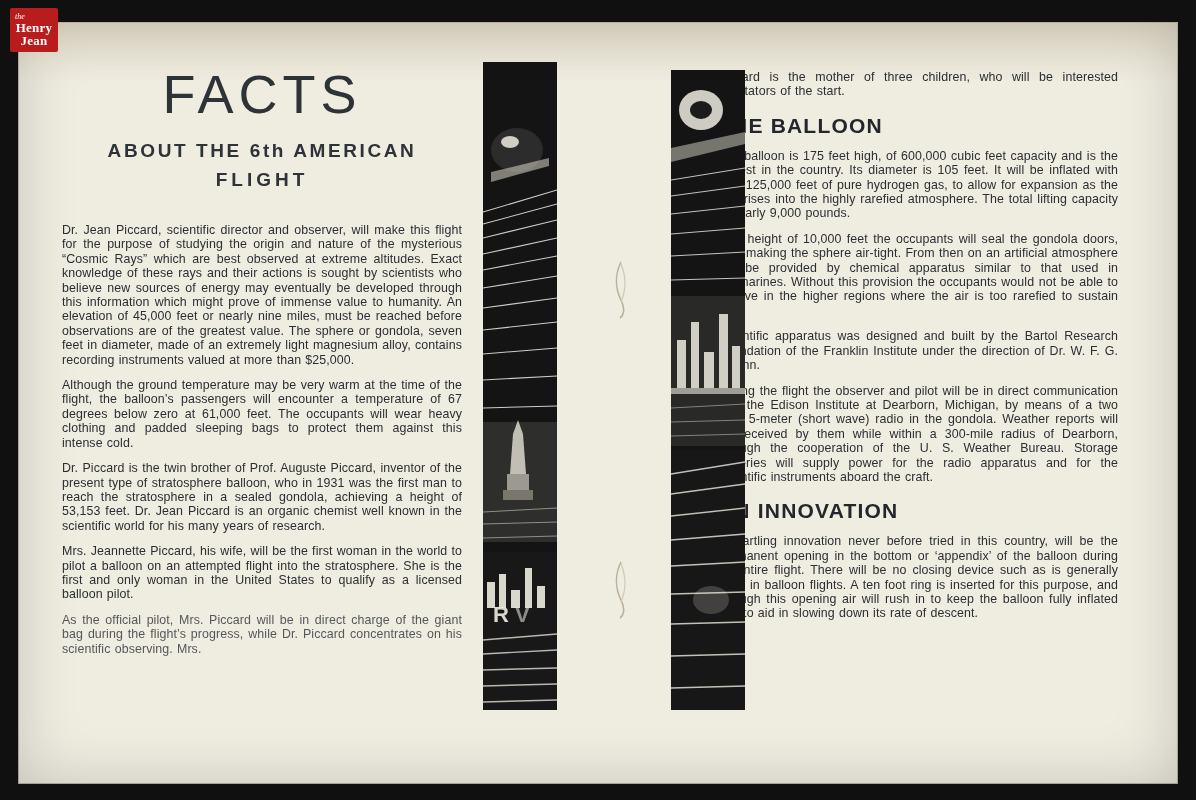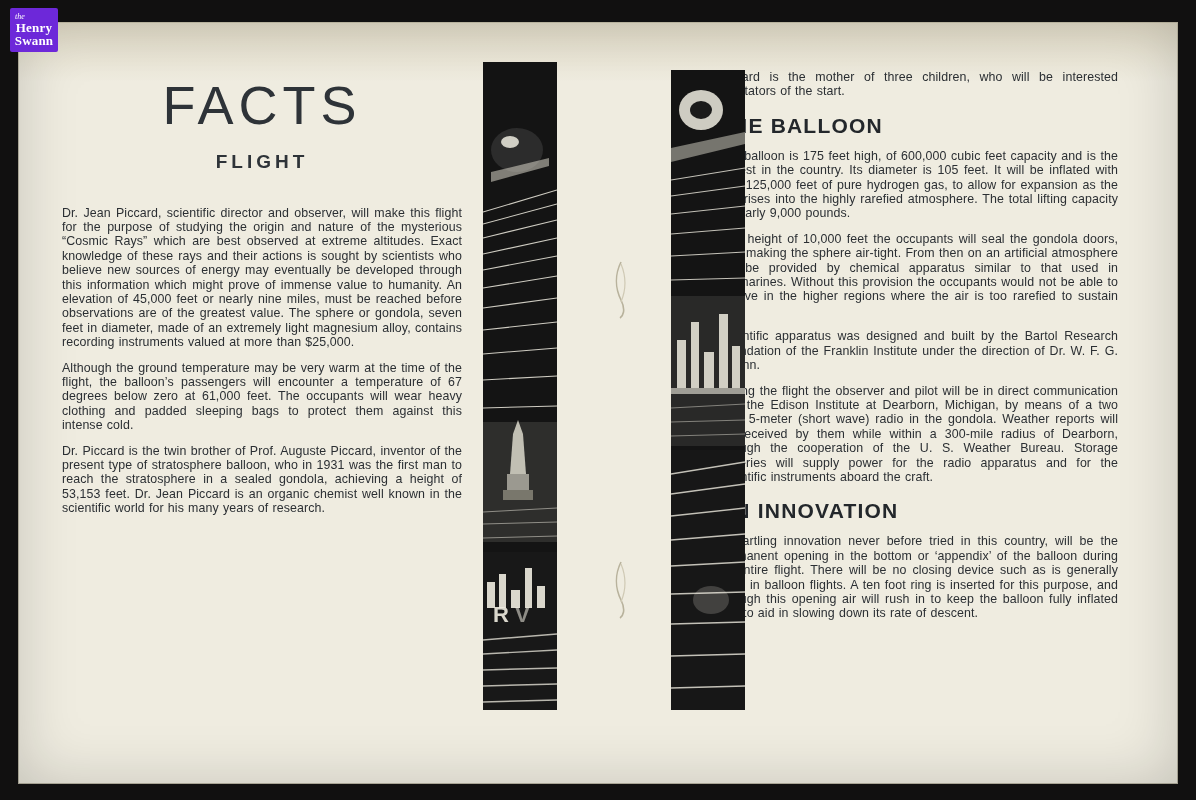--- a/index.html
+++ b/index.html
@@ -7,21 +7,21 @@
     width:1196px;height:800px;
     background:#0d0d0d;
     font-family:"Liberation Sans", sans-serif;
     overflow:hidden;
   }
   .stage{position:relative;width:1196px;height:800px;background:#111010;}
 
   
   .logo{
     position:absolute;left:10px;top:8px;width:48px;height:44px;
-    background:#6d28d9;color:#fff;border-radius:2px;
+    background:#b91c1c;color:#fff;border-radius:2px;
     display:flex;flex-direction:column;justify-content:center;align-items:center;
     font-family:"Liberation Serif", serif;
     line-height:1.02;z-index:40;
   }
   .logo .l1{font-size:8px;align-self:flex-start;margin-left:5px;font-style:italic;}
   .logo .l2{font-size:13px;font-weight:bold;letter-spacing:.2px;}
   .logo .l3{font-size:13px;font-weight:bold;letter-spacing:.2px;}
 
   
   .sheet{
@@ -33,31 +33,31 @@
     content:"";position:absolute;left:0;top:0;right:0;height:60px;
     background:linear-gradient(180deg,rgba(214,205,178,.55),rgba(214,205,178,0));
     pointer-events:none;
   }
 
   
   .page-left{position:absolute;left:44px;top:40px;width:400px;}
   .page-right{position:absolute;left:700px;top:48px;width:400px;}
 
   h1.facts{
-    margin:16px;text-align:center;
+    margin:5px;text-align:center;
     font-family:"Liberation Sans", sans-serif;
     font-weight:400;font-size:54px;letter-spacing:5px;color:#2e3338;
     line-height:1;
   }
   h2.sub{
     margin:16px 0 0 0;text-align:center;
     font-size:19px;font-weight:bold;letter-spacing:2.6px;color:#2e3338;
     line-height:1.5;
   }
-  h2.sub .l2{display:block;margin-top:5px;letter-spacing:4px;text-align:center;}
+  h2.sub .l2{display:block;letter-spacing:4px;text-align:center;}
 
   p.body{
     margin:11px 0 0 0;
     font-size:12.4px;line-height:14.4px;color:#2b2f33;
     text-align:justify;
     letter-spacing:.1px;
     word-spacing:.6px;
   }
   p.body.first{margin-top:29px;}
   p.faded{color:#55585a;}
@@ -91,26 +91,29 @@
 </head>
 <body>
 
 <div class="stage">
 
   <div class="sheet">
 
     <div class="page-left">
       <h1 class="facts">FACTS</h1>
       <h2 class="sub">
+        <span>ABOUT THE 6th AMERICAN</span>
         <span class="l2">FLIGHT</span>
       </h2>
 
       <p class="body first">Dr. Jean Piccard, scientific director and observer, will make this flight for the purpose of studying the origin and nature of the mysterious “Cosmic Rays” which are best observed at extreme altitudes. Exact knowledge of these rays and their actions is sought by scientists who believe new sources of energy may eventually be developed through this information which might prove of immense value to humanity. An elevation of 45,000 feet or nearly nine miles, must be reached before observations are of the greatest value. The sphere or gondola, seven feet in diameter, made of an extremely light magnesium alloy, contains recording instruments valued at more than $25,000.</p>
       <p class="body">Although the ground temperature may be very warm at the time of the flight, the balloon’s passengers will encounter a temperature of 67 degrees below zero at 61,000 feet.   The occupants will wear heavy clothing and padded sleeping bags to protect them against this intense cold.</p>
       <p class="body">Dr. Piccard is the twin brother of Prof. Auguste Piccard, inventor of the present type of stratosphere balloon, who in 1931 was the first man to reach the stratosphere in a sealed gondola, achieving a height of 53,153 feet. Dr. Jean Piccard is an organic chemist well known in the scientific world for his many years of research.</p>
+      <p class="body">Mrs. Jeannette Piccard, his wife, will be the first woman in the world to pilot a balloon on an attempted flight into the stratosphere.  She is the first and only woman in the United States to qualify as a licensed balloon pilot.</p>
+      <p class="body faded">As the official pilot, Mrs. Piccard will be in direct charge of the giant bag during the flight’s progress, while Dr. Piccard concentrates on his scientific observing.   Mrs.</p>
     </div>
 
     <div class="page-right">
       <p class="body" style="margin-top:0">Piccard is the mother of three children, who will be interested spectators of the start.</p>
 
       <h3 class="head">THE BALLOON</h3>
       <p class="body">The balloon is 175 feet high, of 600,000 cubic feet capacity and is the largest in the country. Its diameter is 105 feet. It will be inflated with only 125,000 feet of pure hydrogen gas, to allow for expansion as the bag rises into the highly rarefied atmosphere.   The total lifting capacity is nearly 9,000 pounds.</p>
       <p class="body">At a height of 10,000 feet the occupants will seal the gondola doors, thus making the sphere air-tight.  From then on an artificial atmosphere will be provided by chemical apparatus similar to that used in submarines. Without this provision the occupants would not be able to survive in the higher regions where the air is too rarefied to sustain life.</p>
       <p class="body">Scientific apparatus was designed and built by the Bartol Research Foundation of the Franklin Institute under the direction of Dr. W. F. G. Swann.</p>
       <p class="body">During the flight the observer and pilot will be in direct communication with the Edison Institute at Dearborn, Michigan, by means of a two way, 5-meter (short wave) radio in the gondola.  Weather reports will be received by them while within a 300-mile radius of Dearborn, through the cooperation of the U. S. Weather Bureau. Storage batteries will supply power for the radio apparatus and for the scientific instruments aboard the craft.</p>
@@ -230,16 +233,16 @@
         <path d="M8 4 C 13 16, 13 30, 8 42" fill="none" stroke="#cfc9b4" stroke-width="1.2"></path>
       </svg>
     </div>
 
     <div class="vignette"></div>
   </div>
 
   <div class="logo">
     <span class="l1">the</span>
     <span class="l2">Henry</span>
-    <span class="l3">Swann</span>
+    <span class="l3">Jean</span>
   </div>
 
 </div>
 
 </body></html>

